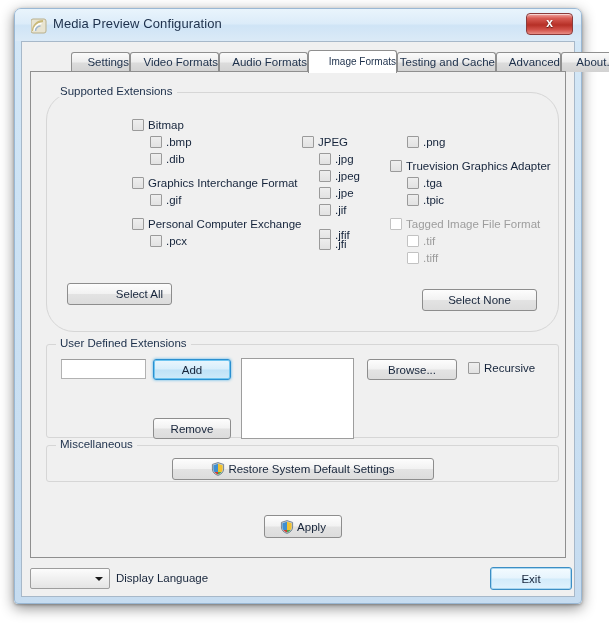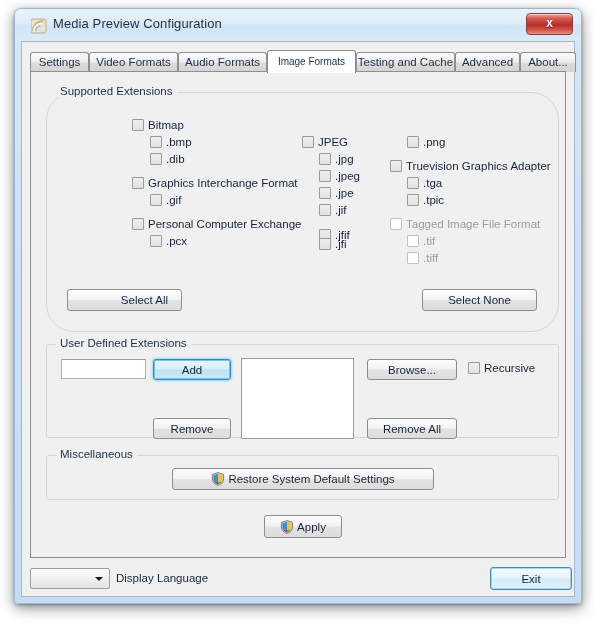--- a/index.html
+++ b/index.html
@@ -59,23 +59,24 @@
   
   .tabstrip{position:absolute;left:8px;top:8px;right:8px;height:22px;}
   .tab{
     position:absolute;top:2px;height:20px;
     box-sizing:border-box;
     border:1px solid #8f8f8f;
     border-bottom:none;
     border-radius:3px 3px 0 0;
     background:linear-gradient(180deg,#fbfbfb 0%,#ededed 48%,#dcdcdc 52%,#d2d2d2 100%);
     font-size:11.5px;color:#1c2f4a;
-    line-height:19px;text-align:center;
+    line-height:19px;text-align:right;
     cursor:pointer;
     white-space:nowrap;
+    margin-left:41px;
   }
   .tab.active{
     top:0;height:23px;line-height:21px;
     background:#ffffff;
     border-color:#8f8f8f;
     z-index:5;font-size:10px;
   }
   .tabpage{
     position:absolute;left:8px;top:29px;right:8px;bottom:38px;
     background:#f0f0f0;
@@ -261,42 +262,41 @@
         <div class="cb disabled" style="left:343px;top:125px;">
           <span class="box"></span><span class="lbl">Tagged Image File Format</span>
         </div>
         <div class="cb disabled" style="left:360px;top:142px;">
           <span class="box"></span><span class="lbl">.tif</span>
         </div>
         <div class="cb disabled" style="left:360px;top:159px;">
           <span class="box"></span><span class="lbl">.tiff</span>
         </div>
 
-        <div class="btn" style="left:20px;top:196px;width:115px;height:22px;padding-left:40px;">Select All</div>
+        <div class="btn" style="left:20px;top:190px;width:105px;height:22px;padding-left:40px;">Select All</div>
         <div class="btn" style="left:375px;top:196px;width:115px;height:22px;">Select None</div>
       </div>
 
       <div class="group" style="left:15px;top:272px;width:513px;height:94px;">
         <span class="glabel">User Defined Extensions</span>
 
         <input class="textbox" style="left: 14px; top: 14px; width: 85px; height: 20px; padding: 0px 4px; font-size: 11.5px; font-family: &quot;Liberation Sans&quot;, sans-serif;" value="" placeholder="">
         <div class="btn focus" style="left:106px;top:14px;width:78px;height:21px;">Add</div>
         <div class="btn" style="left:106px;top:73px;width:78px;height:21px;">Remove</div>
 
         <div class="listbox" style="left:194px;top:13px;width:113px;height:81px;"></div>
 
         <div class="btn" style="left:320px;top:14px;width:90px;height:21px;">Browse...</div>
-        <div class="btn" style="left:320px;top:73px;width:90px;height:21px;">Remove All</div>
 
         <div class="cb" style="left:421px;top:17px;">
           <span class="box"></span><span class="lbl">Recursive</span>
         </div>
       </div>
 
-      <div class="group" style="left:15px;top:383px;width:513px;height:45px;">
+      <div class="group" style="left:15px;top:373px;width:513px;height:37px;">
         <span class="glabel">Miscellaneous</span>
 
         <div class="btn" style="left:125px;top:12px;width:262px;height:22px;">
           <span class="shield">
             <svg width="14" height="14" viewBox="0 0 14 14">
               <path d="M7 0.6 L12.6 2.4 V7 C12.6 10.2 10.2 12.4 7 13.4 C3.8 12.4 1.4 10.2 1.4 7 V2.4 Z" fill="#c9d4de" stroke="#6d7c8a" stroke-width=".9"></path>
               <path d="M7 1.7 L11.6 3.2 V7 C11.6 8.2 11.2 9.2 10.6 10 H7 Z" fill="#f2c230"></path>
               <path d="M7 1.7 L2.4 3.2 V7 C2.4 8.2 2.8 9.2 3.4 10 H7 Z" fill="#3f8fd0"></path>
               <path d="M3.4 10 C4.3 11.2 5.6 12 7 12.5 V10 Z" fill="#cf3b30"></path>
               <path d="M10.6 10 C9.7 11.2 8.4 12 7 12.5 V10 Z" fill="#4aa84a"></path>

